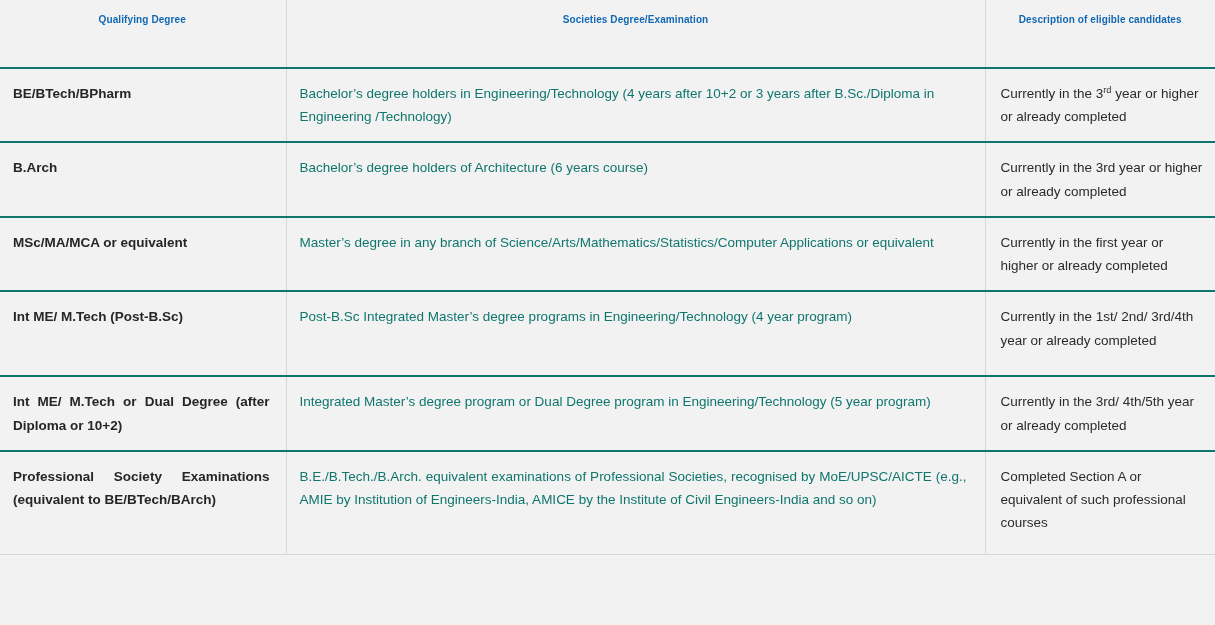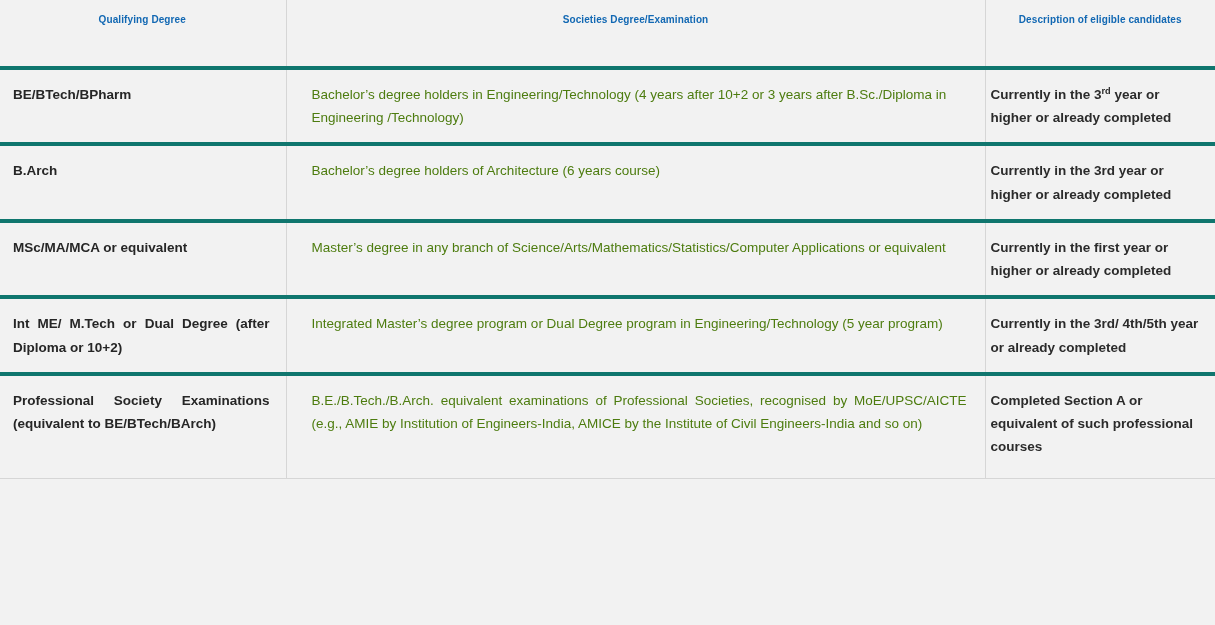--- a/index.html
+++ b/index.html
@@ -25,21 +25,21 @@
   }
 
   .eligibility-table col.col-degree { width: 286px; }
   .eligibility-table col.col-exam   { width: 699px; }
   .eligibility-table col.col-desc   { width: 230px; }
 
   .eligibility-table th,
   .eligibility-table td {
     background: #f2f2f2;
     vertical-align: top;
-    border-top: 4px solid #0f766e;
+    border-top: 2px solid #0f766e;
     border-bottom: 1px solid #d6d6d6;
     padding: 13px 14px 13px 14px;
   }
 
   
   .eligibility-table th.cell-exam,
   .eligibility-table td.cell-exam,
   .eligibility-table th.cell-desc,
   .eligibility-table td.cell-desc {
     border-left: 1px solid #d6d6d6;
@@ -67,31 +67,30 @@
   .eligibility-table td.cell-degree {
     font-weight: bold;
     font-size: 13.5px;
     color: #262626;
     padding-left: 13px;
     padding-right: 16px;
   }
 
   
   .eligibility-table td.cell-exam {
-    color: #4d7c0f;
-    padding-left: 25px;
+    color: #0f766e;
+    padding-left: 13px;
     padding-right: 18px;
   }
 
   
   .eligibility-table td.cell-desc {
     color: #2b2b2b;
-    padding-left: 5px;
+    padding-left: 15px;
     padding-right: 12px;
-    font-weight: bold;
   }
   .justify-last { text-align: justify; text-align-last: left; }
 
   sup {
     font-size: 0.68em;
     vertical-align: super;
     line-height: 0;
   }
 
   
@@ -134,20 +133,25 @@
       <td class="cell-desc">Currently in the 3rd year or higher or already completed</td>
     </tr>
 
 
     <tr data-row="3">
       <td class="cell-degree">MSc/MA/MCA or equivalent</td>
       <td class="cell-exam justify-last">Master’s degree in any branch of Science/Arts/Mathematics/Statistics/Computer Applications or equivalent</td>
       <td class="cell-desc">Currently in the first year or higher or already completed</td>
     </tr>
 
+    <tr data-row="4">
+      <td class="cell-degree">Int ME/ M.Tech (Post-B.Sc)</td>
+      <td class="cell-exam">Post-B.Sc Integrated Master’s degree programs in Engineering/Technology (4 year program)</td>
+      <td class="cell-desc">Currently in the 1st/ 2nd/ 3rd/4th year or already completed</td>
+    </tr>
 
     <tr data-row="5">
       <td class="cell-degree justify-last">Int ME/ M.Tech or Dual Degree (after Diploma or 10+2)</td>
       <td class="cell-exam justify-last">Integrated Master’s degree program or Dual Degree program in Engineering/Technology (5 year program)</td>
       <td class="cell-desc">Currently in the 3rd/ 4th/5th year or already completed</td>
     </tr>
 
 
     <tr data-row="7">
       <td class="cell-degree justify-last">Professional Society Examinations (equivalent to BE/BTech/BArch)</td>

